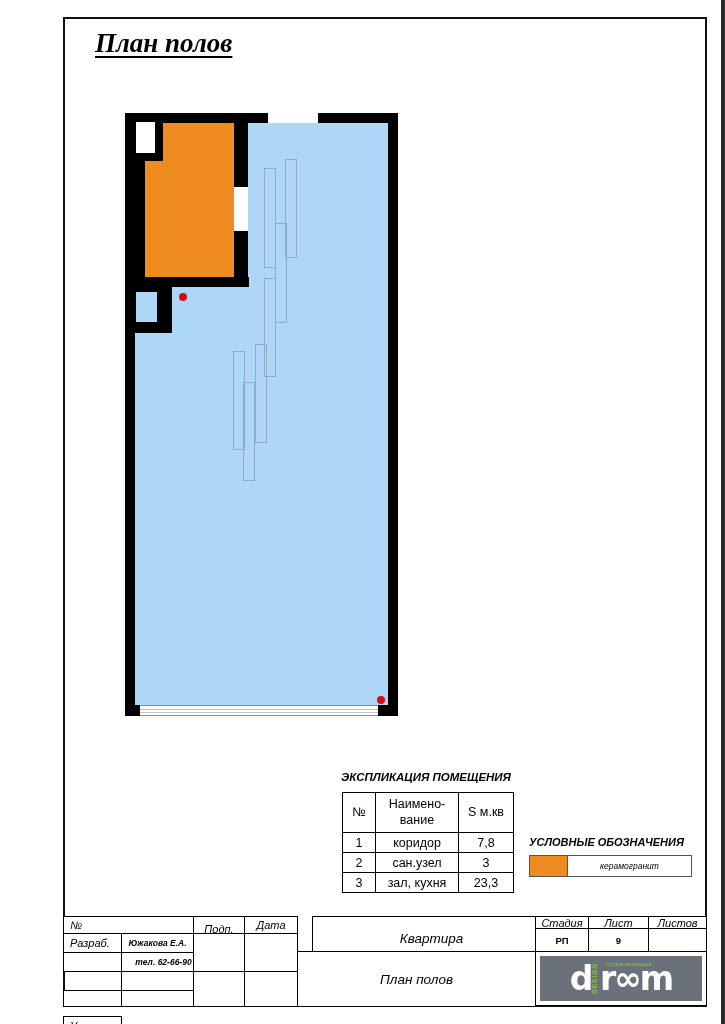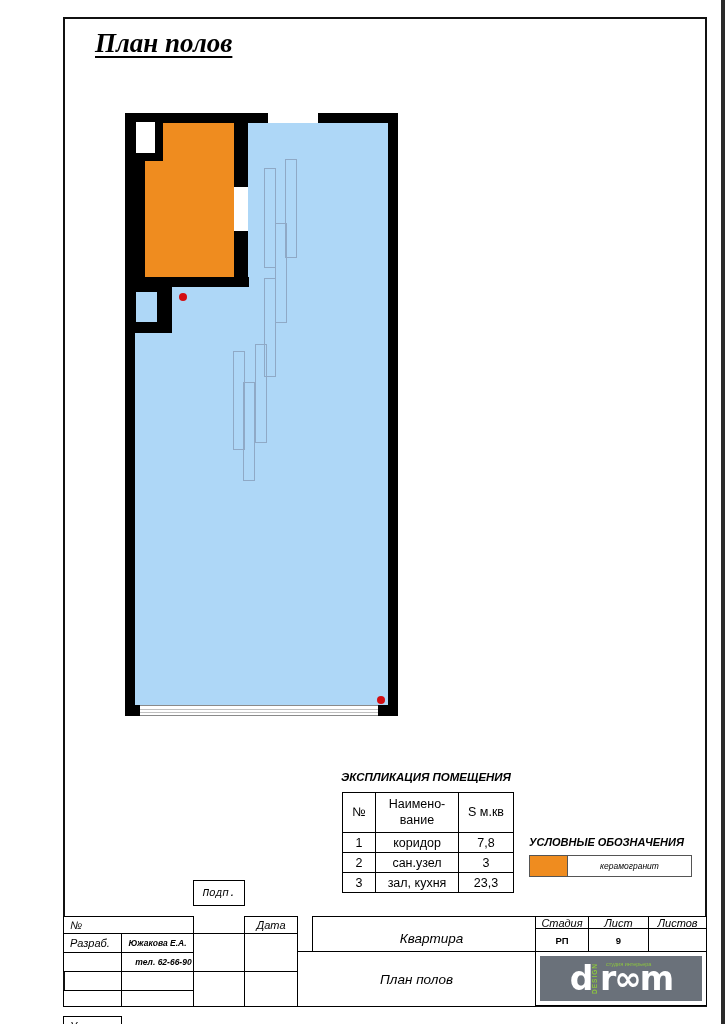--- a/index.html
+++ b/index.html
@@ -142,21 +142,21 @@
   <div class="abs legend-title">УСЛОВНЫЕ ОБОЗНАЧЕНИЯ</div>
   <div class="abs legend-box">
     <div class="legend-row">
       <div class="legend-swatch" style="background-color: rgb(239, 140, 31);"></div>
       <div class="legend-label">керамогранит</div>
     </div>
   </div>
 
   <div>
     <div class="cell ital pl" style="left:63px;top:916px;width:131px;height:18px;">№</div>
-    <div class="cell ital ctr" style="left:193px;top:880px;width:52px;height:26px;font-family:Liberation Mono, monospace;">Подп.</div>
+    <div class="cell ital ctr" style="left:193px;top:916px;width:52px;height:26px;">Подп.</div>
     <div class="cell ital ctr" style="left:244px;top:916px;width:54px;height:18px;">Дата</div>
 
     <div class="cell ital pl" style="left:63px;top:933px;width:59px;height:20px;">Разраб.</div>
     <div class="cell small-b" style="left:121px;top:933px;width:73px;height:20px;">Южакова Е.А.</div>
     <div class="cell" style="left:193px;top:933px;width:52px;height:39px;"></div>
     <div class="cell" style="left:244px;top:933px;width:54px;height:39px;"></div>
 
     <div class="cell" style="left:63px;top:952px;width:59px;height:20px;"></div>
     <div class="cell small-b" style="left:121px;top:952px;width:73px;height:20px;padding-left:12px;">тел. 62-66-90</div>
 

